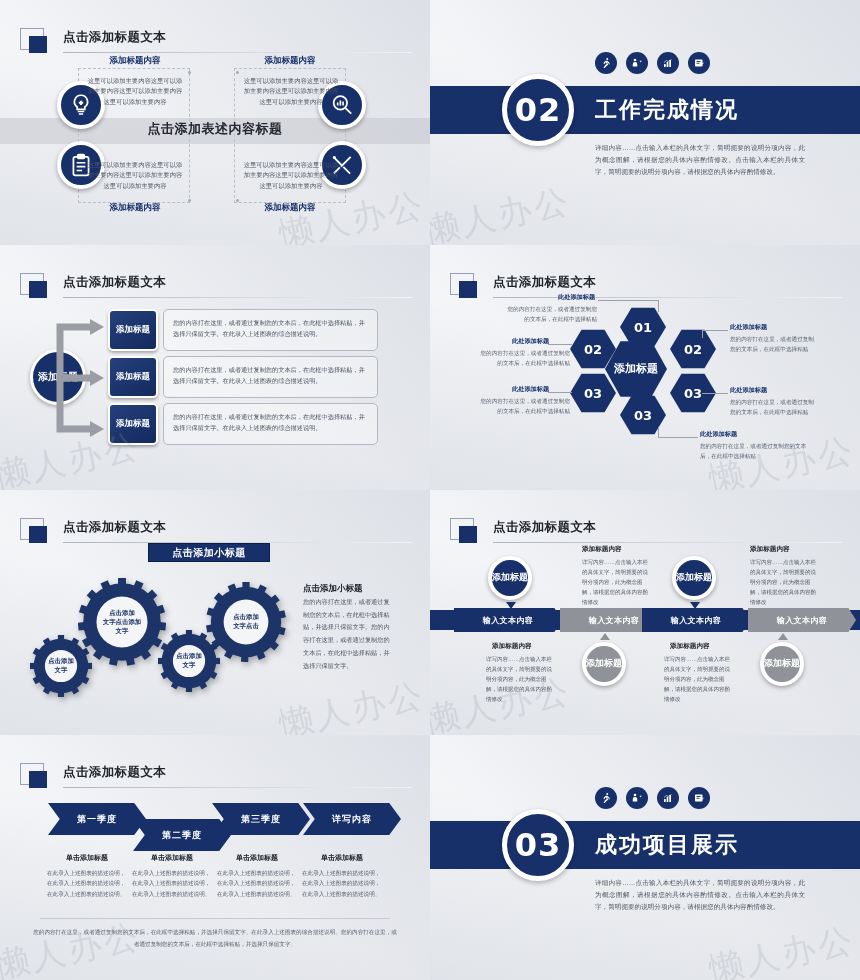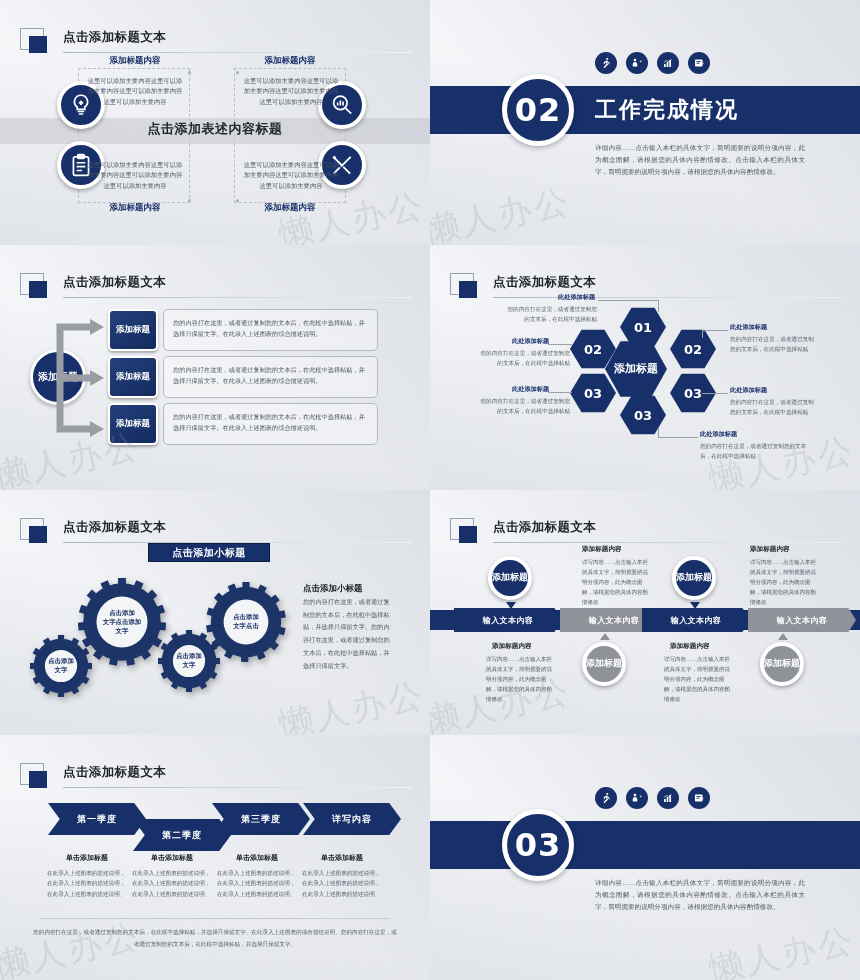--- a/index.html
+++ b/index.html
@@ -725,17 +725,18 @@
             <rect x="4" y="5" width="15" height="14" rx="1.4" fill="#fff" stroke="none"></rect>
             <path d="M7 9h8M7 12.5h6" stroke="#17306a"></path>
             <path d="M15 18l6-6.5" stroke="#fff" stroke-width="2"></path>
           </svg>
       </span>
     </div>
     <div class="stripe"></div>
     <div class="numwrap">
       <span class="num">03</span>
     </div>
+    <div class="sectitle">成功项目展示</div>
     <div class="secbody">详细内容……点击输入本栏的具体文字，简明扼要的说明分项内容，此为概念图解，请根据您的具体内容酌情修改。点击输入本栏的具体文字，简明扼要的说明分项内容，请根据您的具体内容酌情修改。</div>
     <div class="wm">懒人办公</div>
   </div>
 
 </div>
 
 </body></html>

